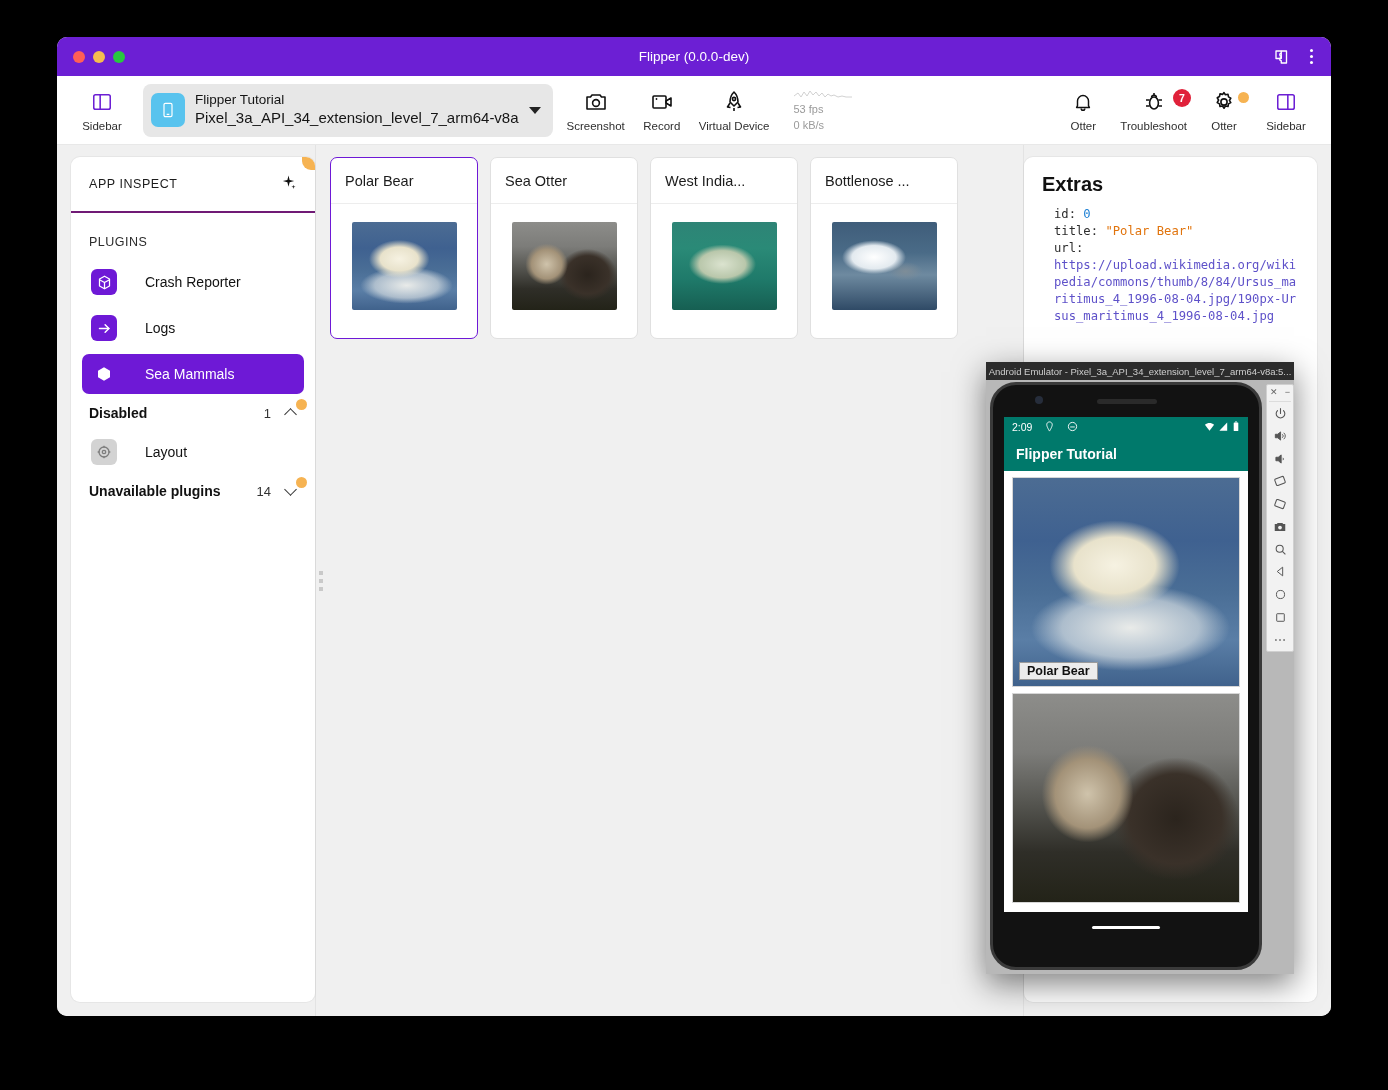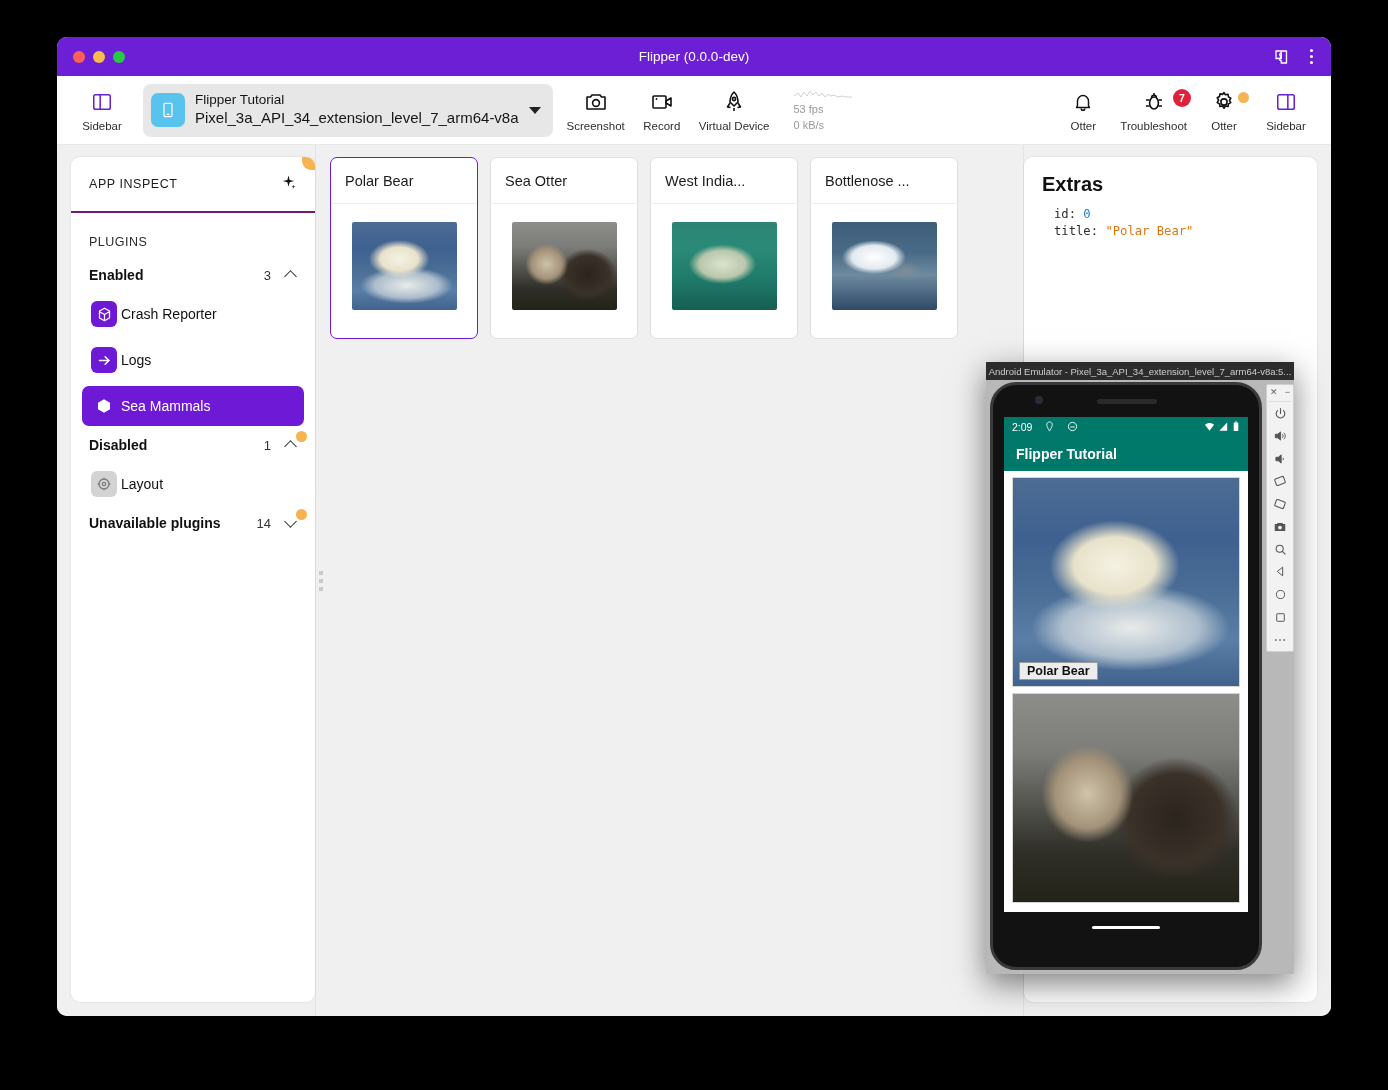--- a/index.html
+++ b/index.html
@@ -115,21 +115,21 @@
   .chev { width: 12px; height: 12px; position: relative; flex: none; }
   .chev::before {
     content: ""; position: absolute; left: 1px; top: 3px;
     width: 8px; height: 8px; border-left: 1.8px solid #333; border-top: 1.8px solid #333;
     transform: rotate(45deg);
   }
   .chev.down::before { top: 0px; transform: rotate(-135deg); }
   .group-dot { position: absolute; right: 8px; top: 2px; width: 11px; height: 11px; border-radius: 50%; background: #f6b352; }
 
   .plugin-row {
-    display: flex; align-items: center; gap: 4px;
+    display: flex; align-items: center; gap: 28px;
     margin: 3px 11px; padding: 7px 9px; border-radius: 7px; cursor: pointer;
   }
   .plugin-row.selected { background: #6e19d6; }
   .plugin-row .p-label { font-size: 14px; color: #111; }
   .plugin-row.selected .p-label { color: #fff; }
   .p-ico { width: 26px; height: 26px; border-radius: 6px; display: flex; align-items: center; justify-content: center; flex: none; }
   .p-ico.purple { background: #6e19d6; }
   .p-ico.gray { background: #d3d3d3; }
   .p-ico.plain { background: transparent; }
 
@@ -380,25 +380,20 @@
             <span>
               <svg width="17" height="17" viewBox="0 0 24 24" fill="#111">
                 <path d="M12 2l1.6 6.4L20 10l-6.4 1.6L12 18l-1.6-6.4L4 10l6.4-1.6z"></path>
                 <path d="M19 15l.7 2.3 2.3.7-2.3.7L19 21l-.7-2.3L16 18l2.3-.7z" opacity=".85"></path>
               </svg>
             </span>
           </div>
 
           <div class="plugins-head">PLUGINS</div>
 
-          <div class="group-row">
-            <span class="g-label">Enabled</span>
-            <span class="g-count">3</span>
-            <span class="chev"></span>
-          </div>
 
           <div class="plugin-row">
             <span class="p-ico purple">
               <svg width="15" height="15" viewBox="0 0 24 24" fill="#fff">
                   <path d="M12 2l8 4.5v11L12 22l-8-4.5v-11z" fill="none" stroke="#fff" stroke-width="2" stroke-linejoin="round"></path>
                   <path d="M12 12l8-4.5M12 12v10M12 12L4 7.5" stroke="#fff" stroke-width="2"></path>
                 </svg>
             </span>
             <span class="p-label">Crash Reporter</span>
           </div>
@@ -492,20 +487,24 @@
         <div class="extras-card">
           <div class="extras-title">Extras</div>
           <div class="kv">
             <div>
               <span class="k">id:</span>
               <span class="v-num">0</span>
             </div>
             <div>
               <span class="k">title:</span>
               <span class="v-str">"Polar Bear"</span>
+            </div>
+            <div>
+              <div class="k">url:</div>
+              <div class="v-url">https://upload.wikimedia.org/wikipedia/commons/thumb/8/84/Ursus_maritimus_4_1996-08-04.jpg/190px-Ursus_maritimus_4_1996-08-04.jpg</div>
             </div>
           </div>
         </div>
       </div>
 
     </div>
   </div>
 
   <div class="emu">
     <div class="emu-title">Android Emulator - Pixel_3a_API_34_extension_level_7_arm64-v8a:5...</div>

